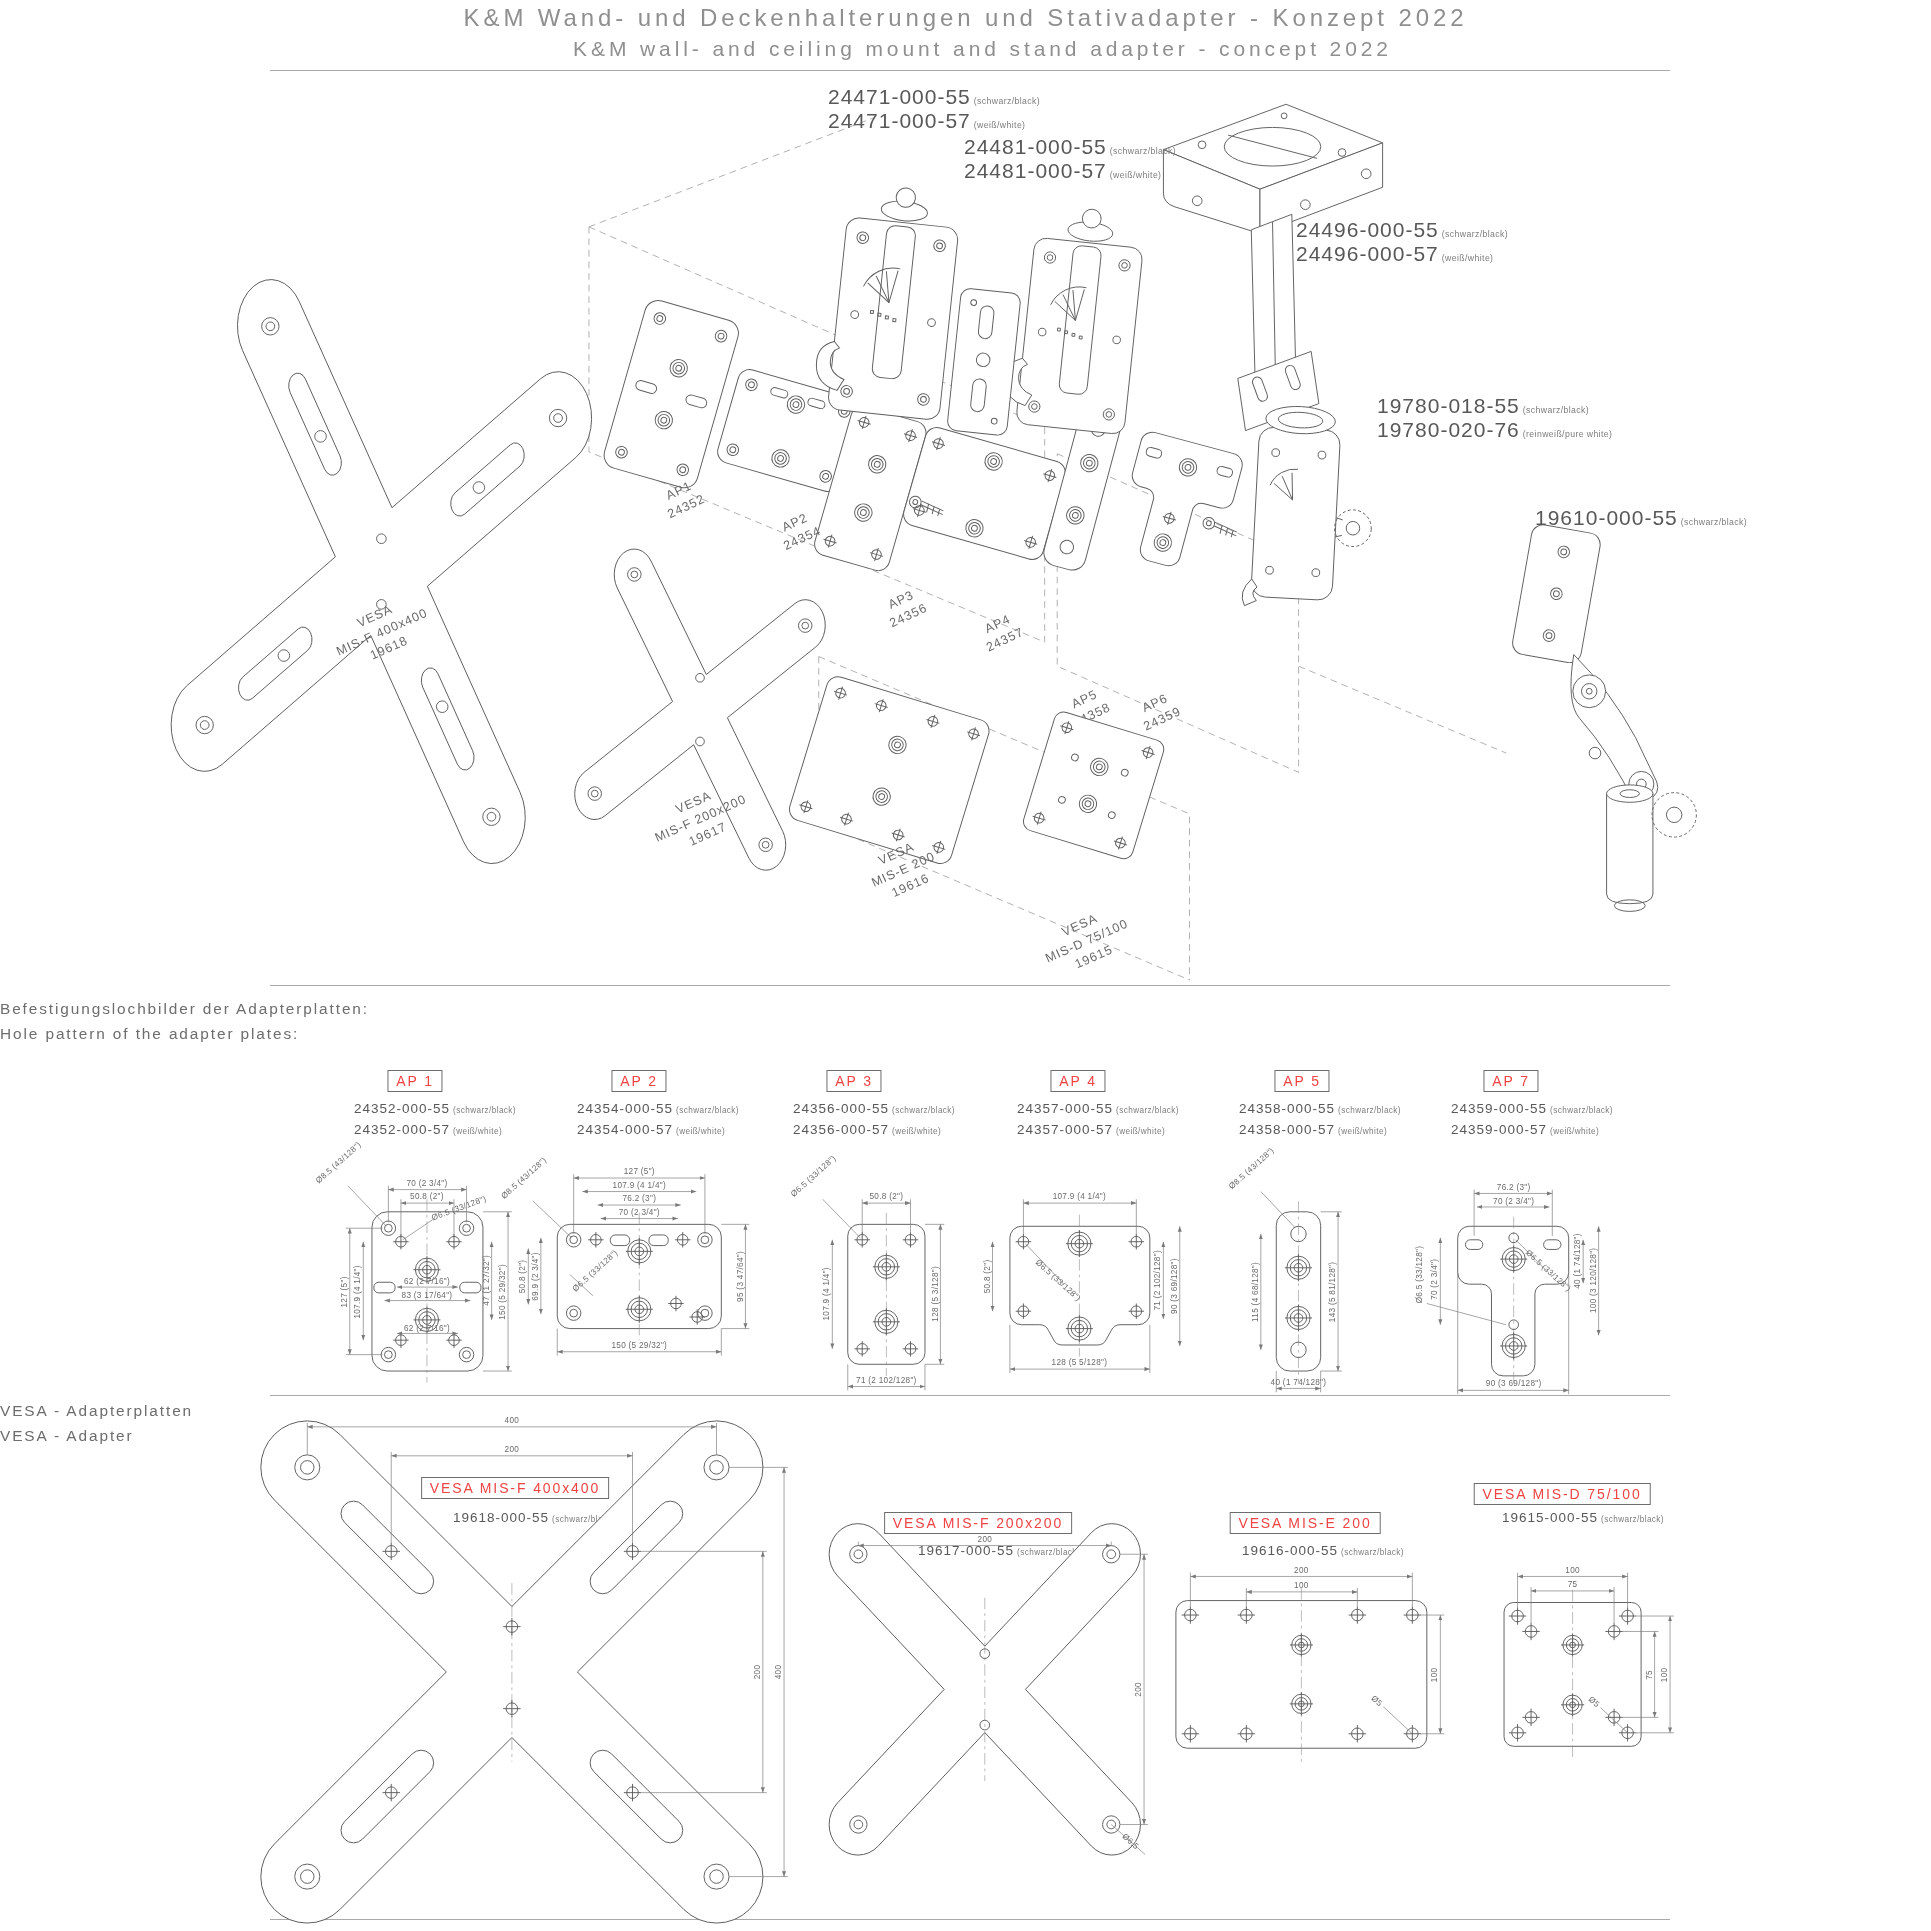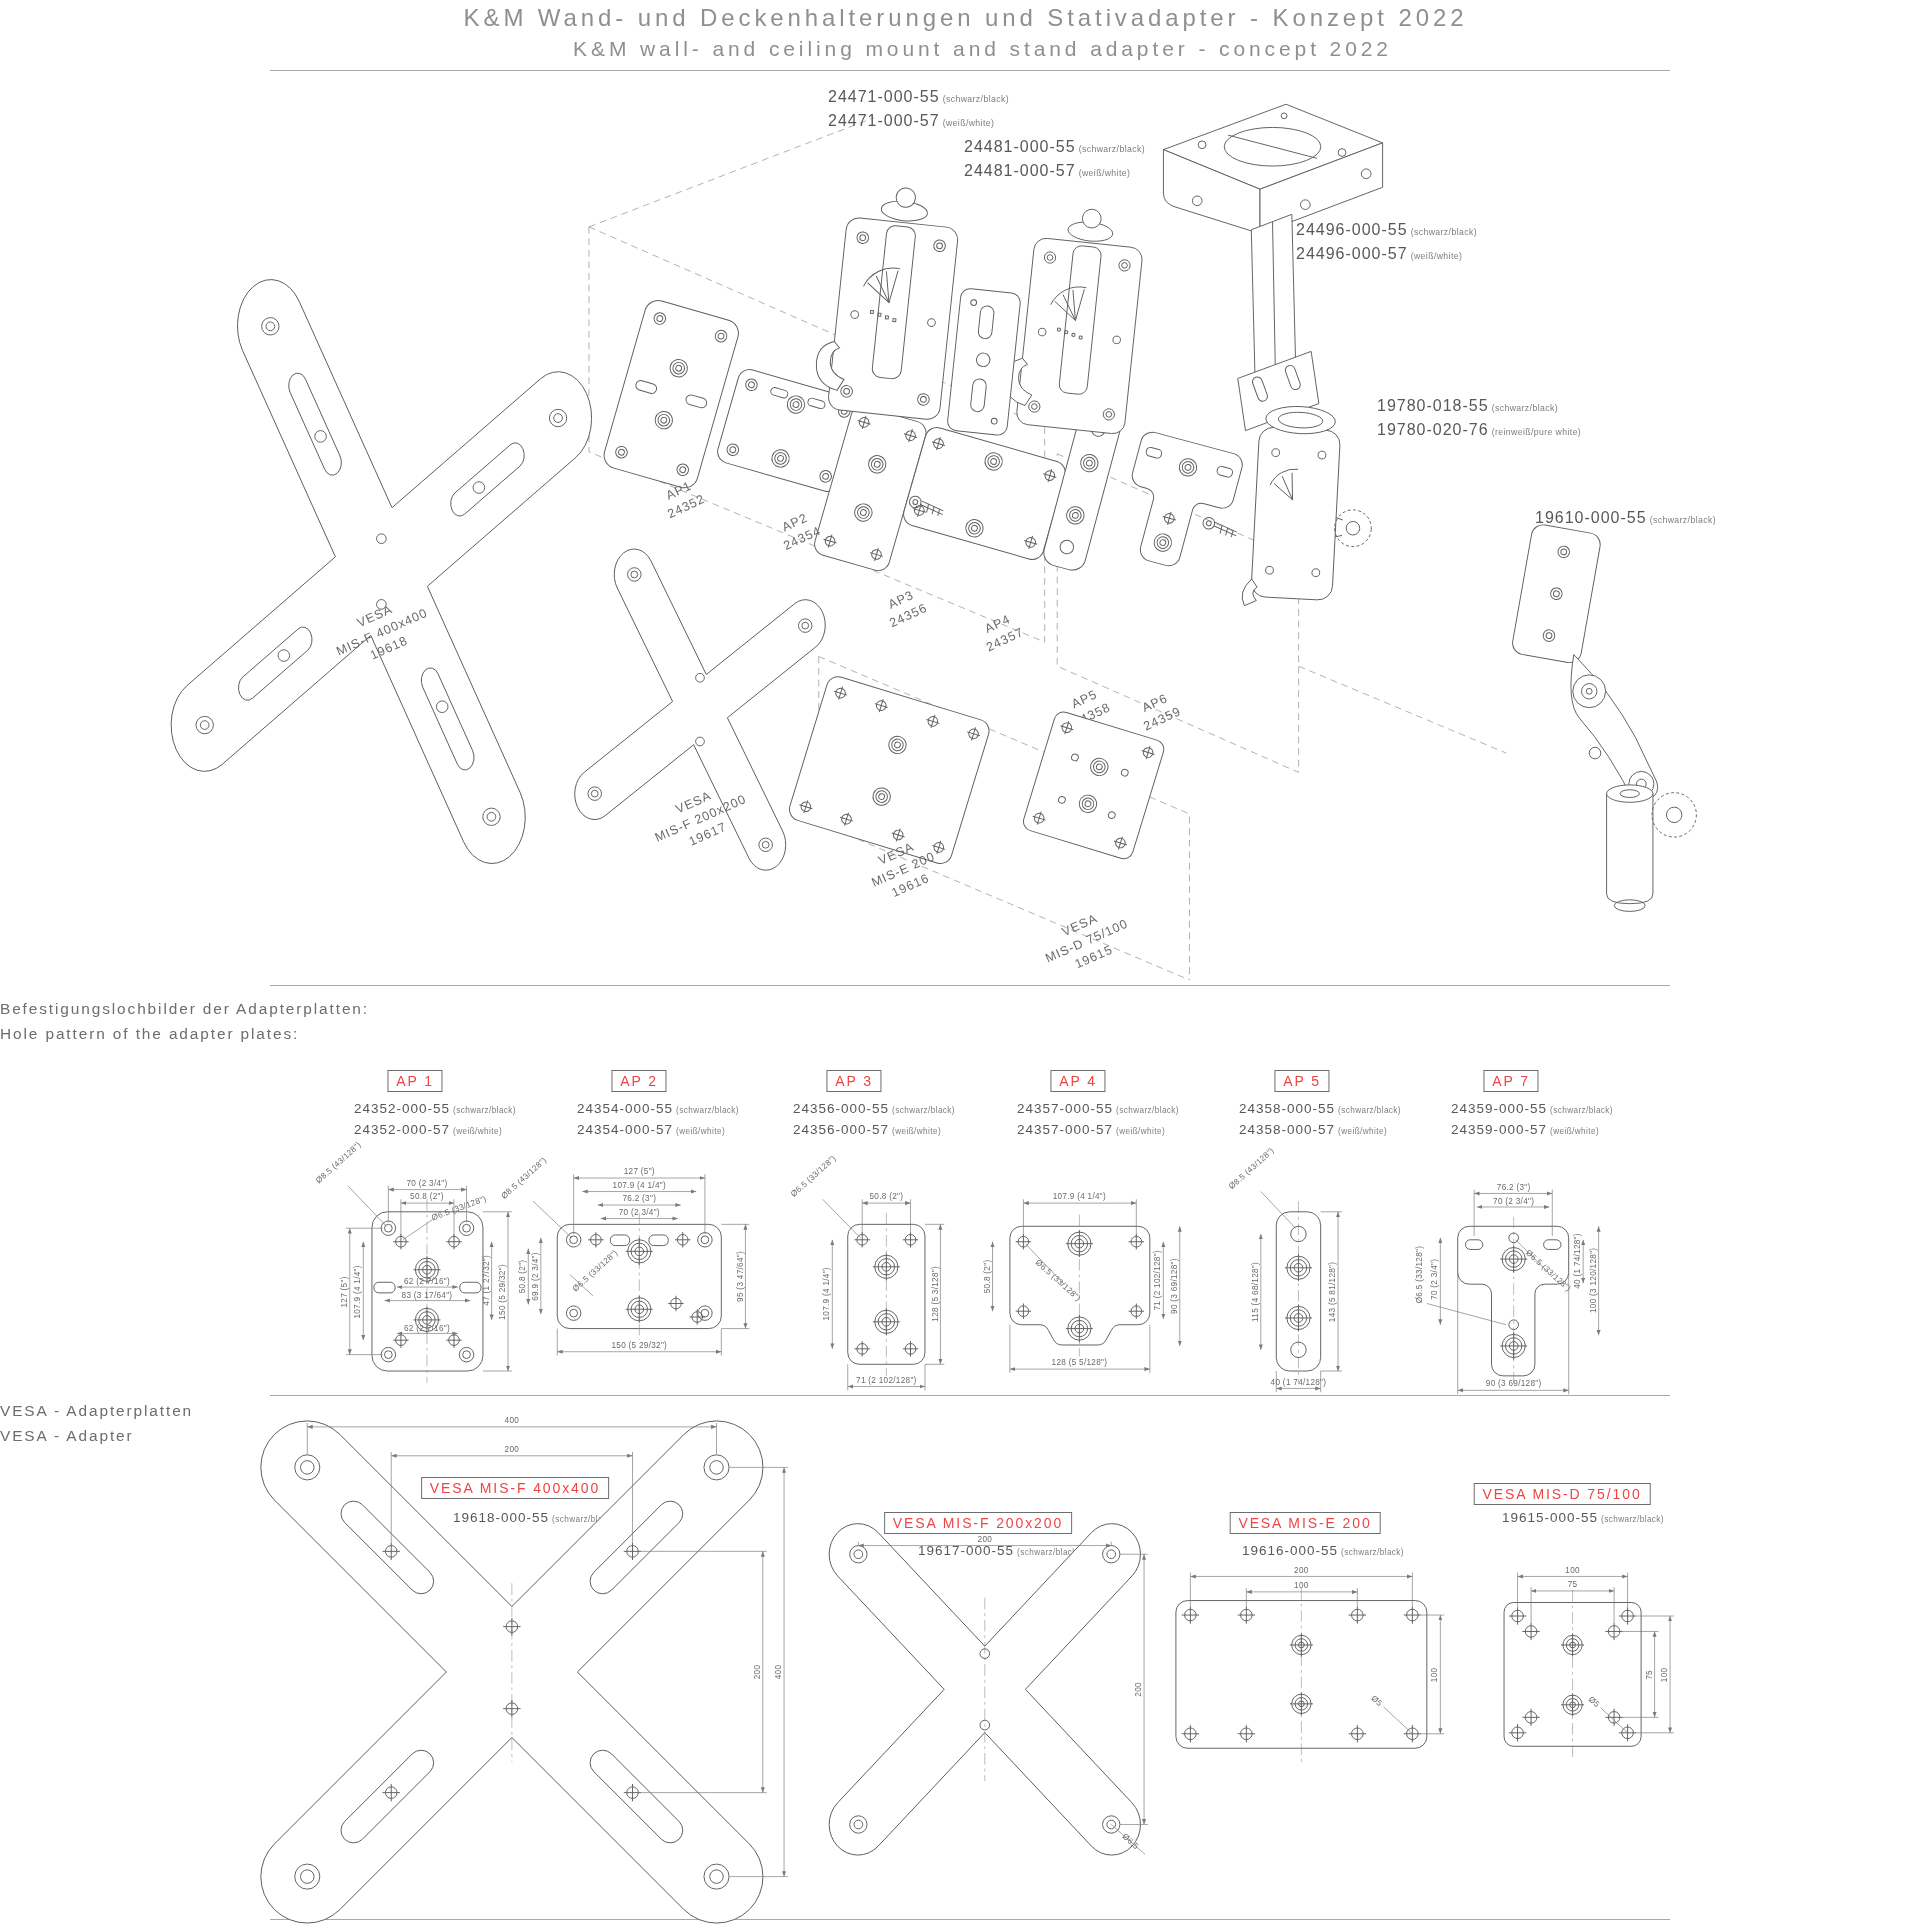--- a/index.html
+++ b/index.html
@@ -5,21 +5,21 @@
   html,body{margin:0;padding:0;background:#fff;}
   .sheet{position:relative;width:1931px;height:1931px;background:#fff;overflow:hidden;
          font-family:"Liberation Sans",sans-serif;color:#5f5f5f;border-radius:15px;}
   .title{position:absolute;left:0;width:100%;text-align:center;color:#8f8f8f;letter-spacing:3.9px;white-space:nowrap;}
   .t1{top:3.9px;font-size:24px;}
   .t2{top:37px;font-size:21px;padding-left:17px;}
   .rule{position:absolute;height:0;border-top:1px solid #a9a9a9;left:270px;width:1400px;}
   .sec-h{position:absolute;left:0;width:100%;color:#6d6d6d;letter-spacing:1.9px;font-size:15.4px;white-space:nowrap;}
   .pl{position:absolute;white-space:nowrap;}
   .pl .row{height:24px;line-height:24px;}
-  .num{font-size:16px;color:#585858;letter-spacing:1px;}
+  .num{font-size:21px;color:#585858;letter-spacing:1px;}
   .note{font-size:8.7px;color:#7c7c7c;margin-left:3px;letter-spacing:0.4px;}
   .pl.small .row{height:21px;line-height:21px;}
   .pl.small .num{font-size:13.5px;}
   .pl.small .note{font-size:8.2px;}
   .box{position:absolute;transform:translateX(-50%);border:1.2px solid #6d6d6d;background:#fff;
        padding:1.9px 7.7px;font-size:14px;letter-spacing:1.9px;color:#ef4444;white-space:nowrap;}
   svg{position:absolute;left:0;overflow:visible;}
   svg text{font-family:"Liberation Sans",sans-serif;fill:#6a6a6a;}
   .dimt{font-size:8.5px;letter-spacing:.3px;}
   .rlab{font-size:13px;letter-spacing:1px;}

